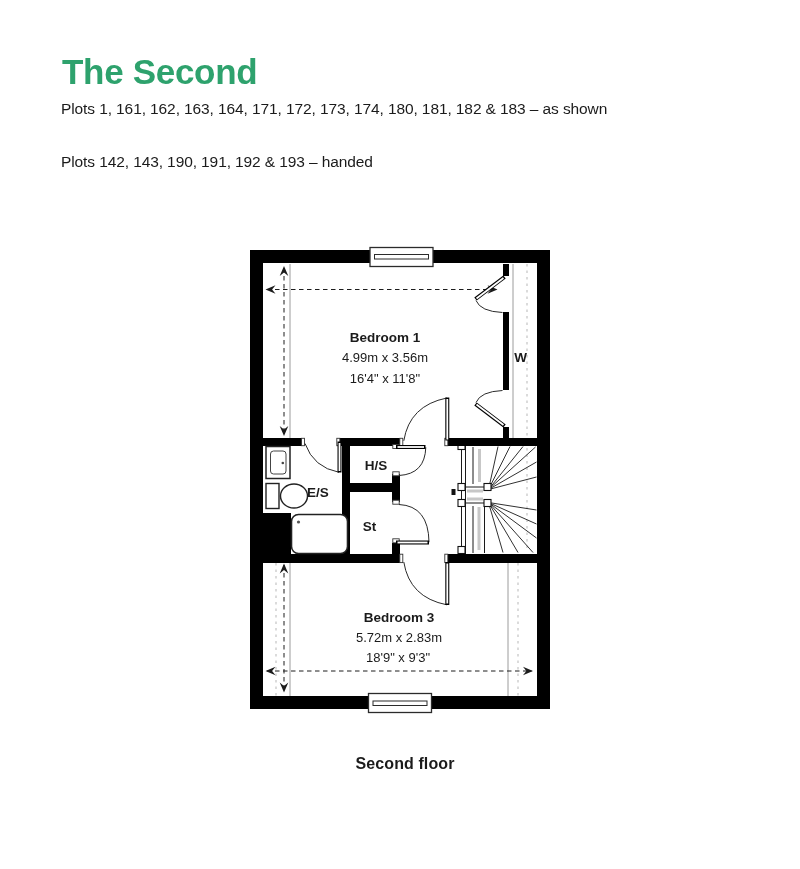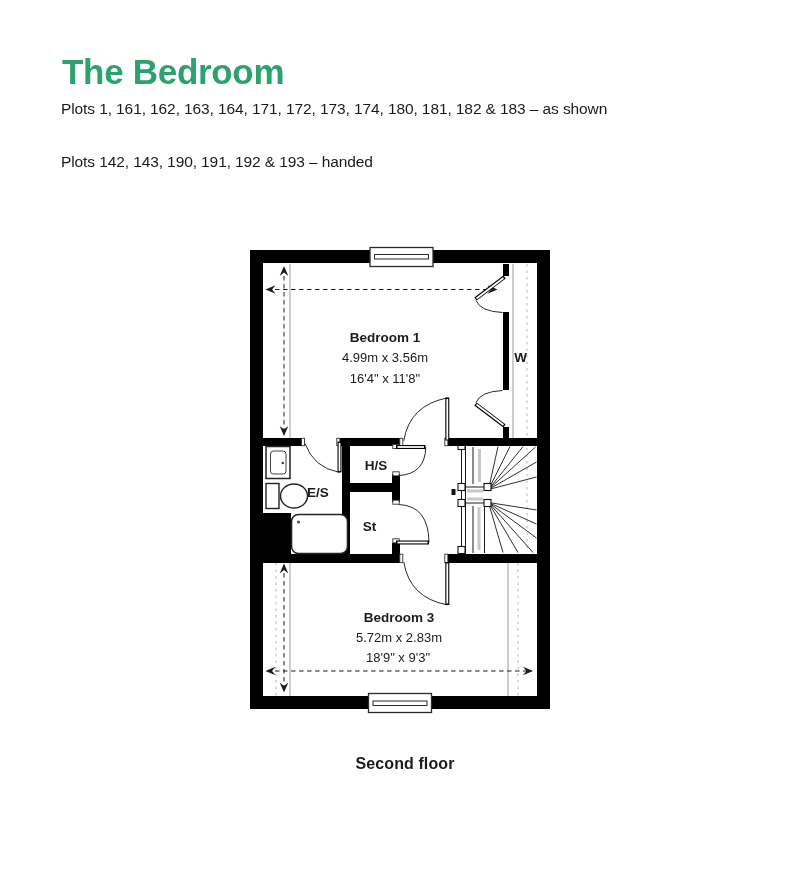--- a/index.html
+++ b/index.html
@@ -54,21 +54,21 @@
   .stair-fan{stroke:#1a1a1a;stroke-width:0.9;}
   .stair-gray{stroke:#c7c7c7;stroke-width:3;}
   .newel{fill:#fff;stroke:#111;stroke-width:1.1;}
   .frame{fill:#fff;stroke:#333;stroke-width:0.9;}
   .win-outer{fill:#fff;stroke:#2b2b2b;stroke-width:1.3;}
   .win-inner{fill:#fff;stroke:#2b2b2b;stroke-width:1;}
 </style>
 </head>
 <body>
 
-<h1 class="page-title">The Bedroom</h1>
+<h1 class="page-title">The Second</h1>
 <p class="subtitle line1">Plots 1, 161, 162, 163, 164, 171, 172, 173, 174, 180, 181, 182 &amp; 183 – as shown</p>
 <p class="subtitle line2">Plots 142, 143, 190, 191, 192 &amp; 193 – handed</p>
 
 <svg class="plan" width="800" height="869" viewBox="0 0 800 869" xmlns="http://www.w3.org/2000/svg">
 
   <g>
     <line class="guide-solid" x1="290" y1="264" x2="290" y2="438"></line>
     <line class="guide-solid" x1="290" y1="563" x2="290" y2="696"></line>
     <line class="guide-solid" x1="513" y1="264" x2="513" y2="438"></line>
     <line class="guide-solid" x1="508" y1="563" x2="508" y2="696"></line>

